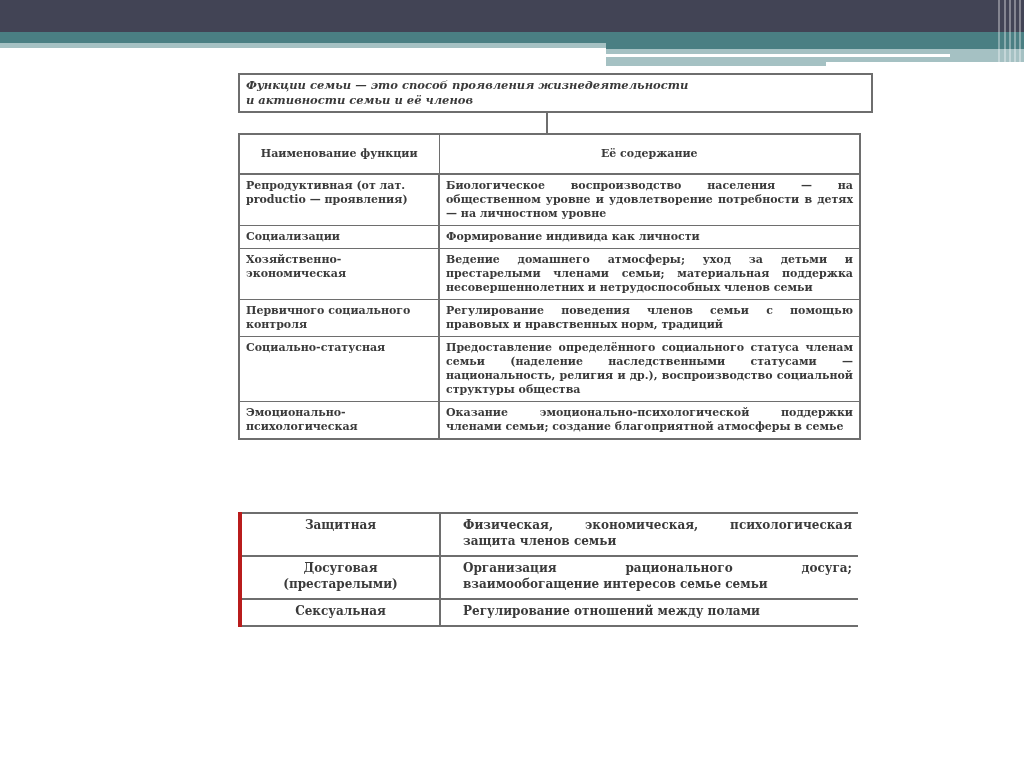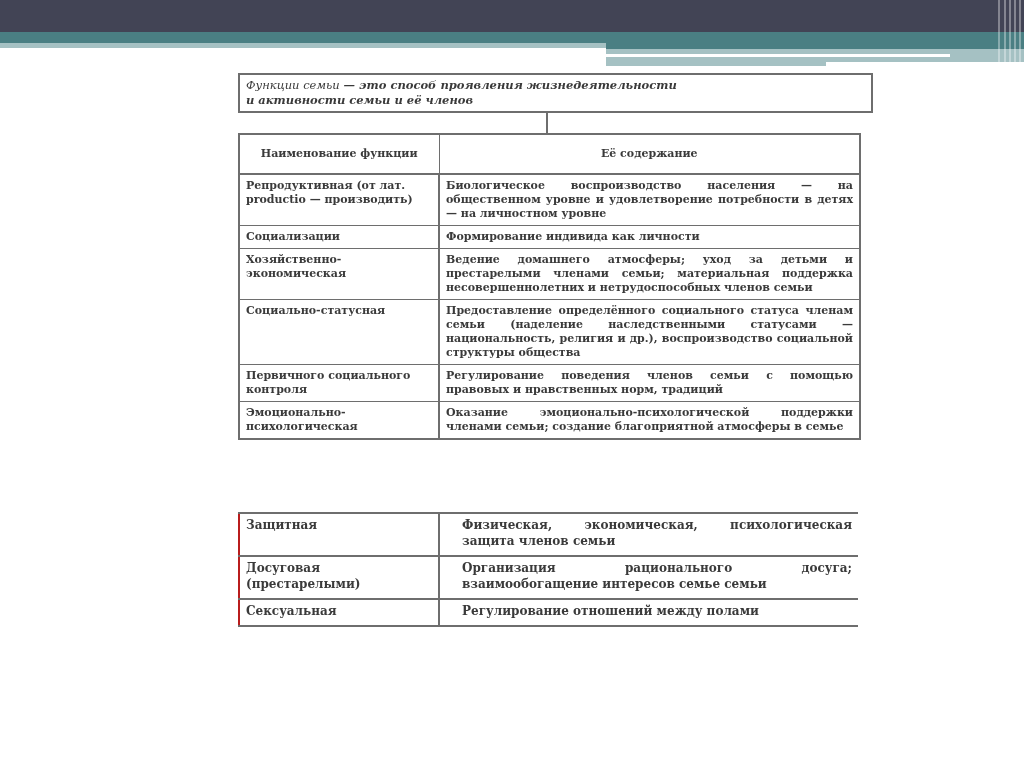--- a/index.html
+++ b/index.html
@@ -20,39 +20,39 @@
     .hdr-stripes { position: absolute; right: 0; top: 0; width: 30px; height: 66px; }
     .hdr-stripes span { position: absolute; top: 0; height: 66px; width: 2px; background: rgba(255,255,255,0.35); }
 
     
     .title-box {
       position: absolute; left: 238px; top: 73px; width: 619px; height: 36px;
       border: 2px solid #6e6e6e; padding: 0 6px;
       font-size: 11.5px; line-height: 15px; font-style: italic; font-weight: bold;
       color: #3a3a3a; box-sizing: content-box;
     }
-    .title-box .lead { font-weight: 400; margin-top: 20px; }
+    .title-box .lead { font-weight: 700; margin-top: 20px; }
     .title-box .t1 { display: block; padding-top: 3px; }
     .connector { position: absolute; left: 546px; top: 112px; width: 2px; height: 21px; background: #6e6e6e; }
 
     table.fn {
       position: absolute; border-collapse: collapse; table-layout: fixed;
       font-size: 11px; line-height: 14px; font-weight: bold; color: #3a3a3a;
     }
     table.fn td, table.fn th { vertical-align: top; padding: 4px 6px 4px 6px; }
     #tbl1 { left: 238px; top: 133px; width: 623px; border: 2px solid #6e6e6e; }
     #tbl1 td, #tbl1 th { border: 1px solid #6e6e6e; }
     #tbl1 td + td { border-left: 2px solid #6e6e6e; }
     #tbl1 th { text-align: center; vertical-align: middle; font-weight: 900; height: 30px; }
     #tbl1 td.c2 { text-align: justify; }
     #tbl1 tr.r-head th { border-bottom: 2px solid #6e6e6e; text-align: center; }
 
     #tbl2 { left: 238px; top: 512px; width: 620px; font-size: 12px; line-height: 16px; }
     #tbl2 td { border-top: 2px solid #6e6e6e; border-bottom: 2px solid #6e6e6e; }
-    #tbl2 td.c1 { border-left: 2px solid #b91c1c; border-right: 2px solid #6e6e6e; }
+    #tbl2 td.c1 { border-left: 4px solid #b91c1c; border-right: 2px solid #6e6e6e; text-align: center; }
     #tbl2 td.c2 { text-align: justify; padding-left: 22px; }
     #tbl2 td { padding: 3px 6px 6px 6px; }
     .col1 { width: 200px; }
   </style>
 </head>
 <body>
 
 <div class="hdr-dark"></div>
 <div class="hdr-teal"></div>
 <div class="hdr-light-left"></div>
@@ -78,38 +78,38 @@
   <colgroup>
       <col class="col1">
       <col>
     </colgroup>
   <tbody>
       <tr class="r-head">
     <th>Наименование функции</th>
     <th>Её содержание</th>
   </tr>
   <tr>
-    <td>Репродуктивная (от лат. productio — производить)</td>
+    <td>Репродуктивная (от лат. productio — проявления)</td>
     <td class="c2">Биологическое воспроизводство населения — на общественном уровне и удовлетворение потребности в детях — на личностном уровне</td>
   </tr>
   <tr>
     <td>Социализации</td>
     <td class="c2">Формирование индивида как личности</td>
   </tr>
   <tr>
     <td>Хозяйственно-экономическая</td>
     <td class="c2">Ведение домашнего атмосферы; уход за детьми и престарелыми членами семьи; материальная поддержка несовершеннолетних и нетрудоспособных членов семьи</td>
   </tr>
   <tr>
+    <td>Первичного социального контроля</td>
+    <td class="c2">Регулирование поведения членов семьи с помощью правовых и нравственных норм, традиций</td>
+  </tr>
+  <tr>
     <td>Социально-статусная</td>
     <td class="c2">Предоставление определённого социального статуса членам семьи (наделение наследственными статусами — национальность, религия и др.), воспроизводство социальной структуры общества</td>
-  </tr>
-  <tr>
-    <td>Первичного социального контроля</td>
-    <td class="c2">Регулирование поведения членов семьи с помощью правовых и нравственных норм, традиций</td>
   </tr>
   <tr>
     <td>Эмоционально-психологическая</td>
     <td class="c2">Оказание эмоционально-психологической поддержки членами семьи; создание благоприятной атмосферы в семье</td>
   </tr>
 </tbody>
   </table>
 
 <table class="fn" id="tbl2">
   <colgroup>

